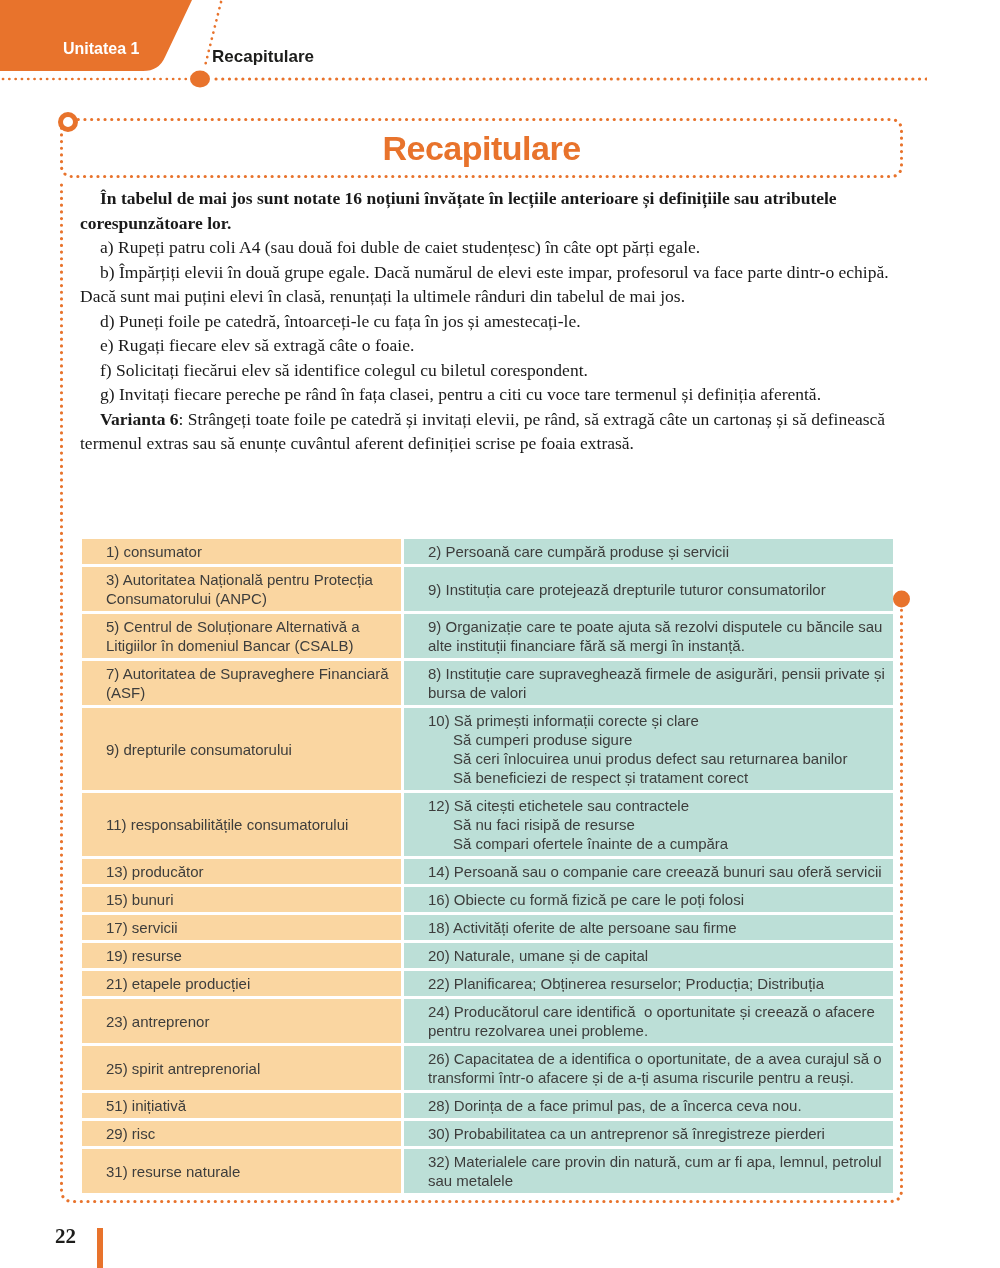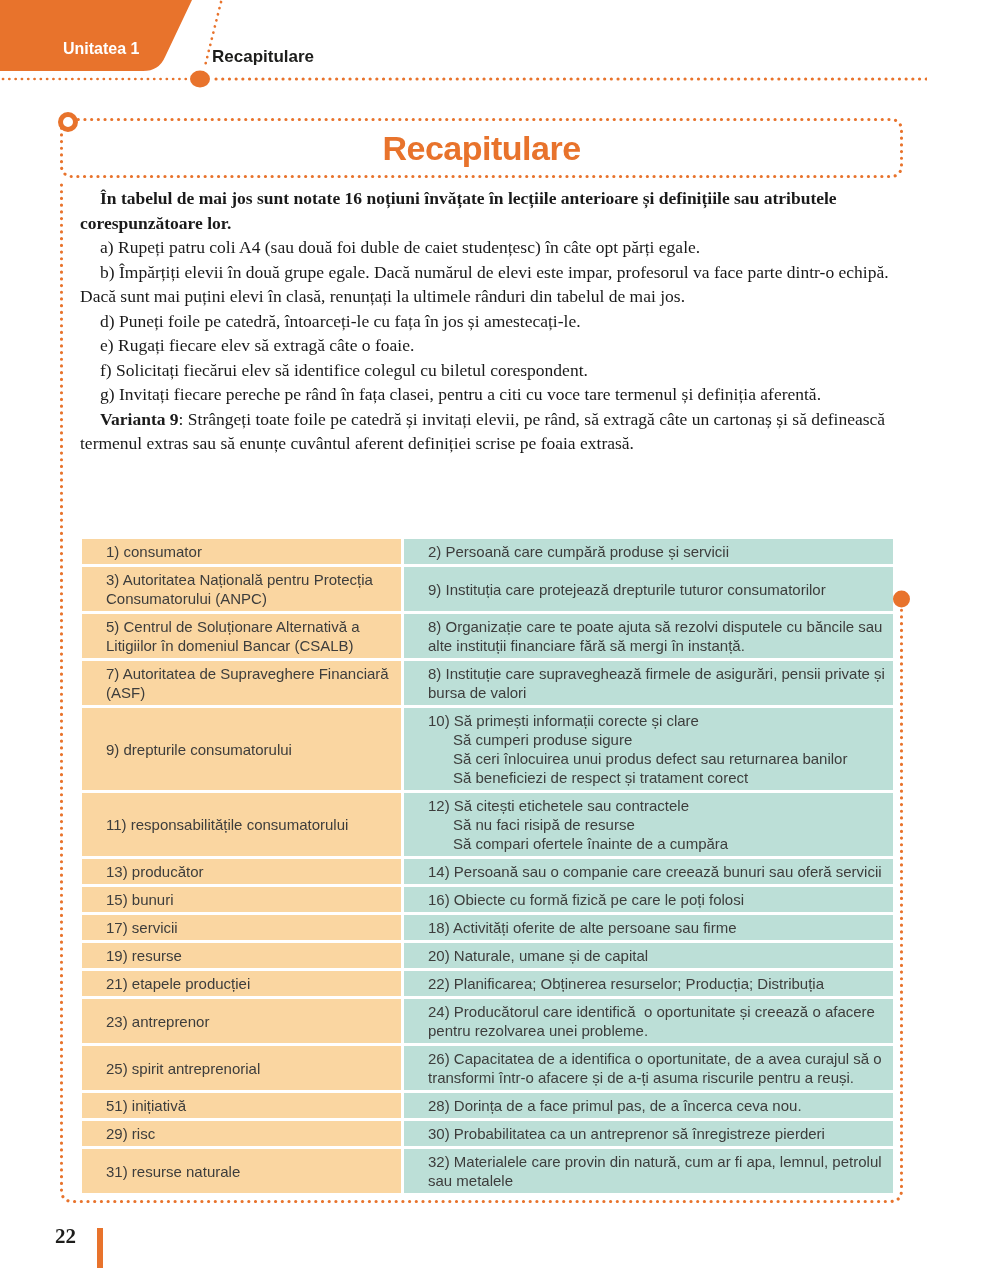--- a/index.html
+++ b/index.html
@@ -66,36 +66,36 @@
   <div class="page-title">Recapitulare</div>
 
   <div class="content">
     <p class="intro">În tabelul de mai jos sunt notate 16 noțiuni învățate în lecțiile anterioare și definițiile sau atributele corespunzătoare lor.</p>
     <p class="step">a) Rupeți patru coli A4 (sau două foi duble de caiet studențesc) în câte opt părți egale.</p>
     <p class="step">b) Împărțiți elevii în două grupe egale. Dacă numărul de elevi este impar, profesorul va face parte dintr-o echipă. Dacă sunt mai puțini elevi în clasă, renunțați la ultimele rânduri din tabelul de mai jos.</p>
     <p class="step">d) Puneți foile pe catedră, întoarceți-le cu fața în jos și amestecați-le.</p>
     <p class="step">e) Rugați fiecare elev să extragă câte o foaie.</p>
     <p class="step">f) Solicitați fiecărui elev să identifice colegul cu biletul corespondent.</p>
     <p class="step">g) Invitați fiecare pereche pe rând în fața clasei, pentru a citi cu voce tare termenul și definiția aferentă.</p>
-    <p class="step"><b>Varianta 9</b><span>: Strângeți toate foile pe catedră și invitați elevii, pe rând, să extragă câte un cartonaș și să definească termenul extras sau să enunțe cuvântul aferent definiției scrise pe foaia extrasă.</span></p>
+    <p class="step"><b>Varianta 6</b><span>: Strângeți toate foile pe catedră și invitați elevii, pe rând, să extragă câte un cartonaș și să definească termenul extras sau să enunțe cuvântul aferent definiției scrise pe foaia extrasă.</span></p>
   </div>
 
   <table class="recap-table">
     <tbody>
         <tr>
           <td class="cell-left">1) consumator</td>
           <td class="cell-right">2) Persoană care cumpără produse și servicii</td>
         </tr>
         <tr>
           <td class="cell-left">3) Autoritatea Națională pentru Protecția Consumatorului (ANPC)</td>
           <td class="cell-right">9) Instituția care protejează drepturile tuturor consumatorilor</td>
         </tr>
         <tr>
           <td class="cell-left">5) Centrul de Soluționare Alternativă a Litigiilor în domeniul Bancar (CSALB)</td>
-          <td class="cell-right">8) Organizație care te poate ajuta să rezolvi disputele cu băncile sau alte instituții financiare fără să mergi în instanță.</td>
+          <td class="cell-right">9) Organizație care te poate ajuta să rezolvi disputele cu băncile sau alte instituții financiare fără să mergi în instanță.</td>
         </tr>
         <tr>
           <td class="cell-left">7) Autoritatea de Supraveghere Financiară (ASF)</td>
           <td class="cell-right">8) Instituție care supraveghează firmele de asigurări, pensii private și bursa de valori</td>
         </tr>
         <tr>
           <td class="cell-left">9) drepturile consumatorului</td>
           <td class="cell-right">10) Să primești informații corecte și clare
       Să cumperi produse sigure
       Să ceri înlocuirea unui produs defect sau returnarea banilor

